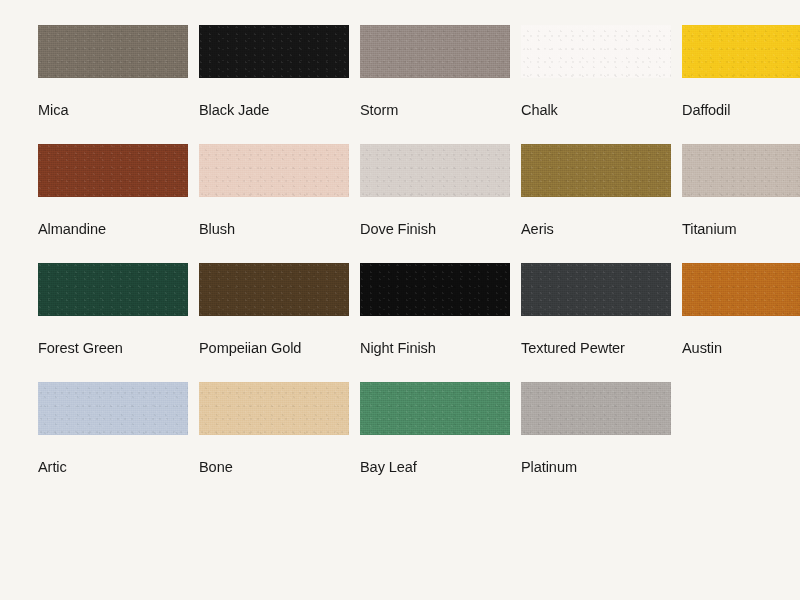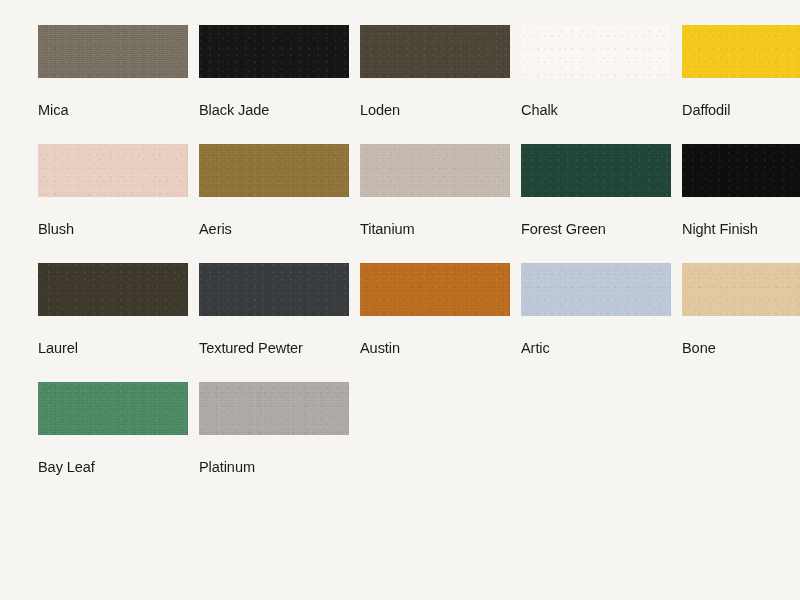--- a/index.html
+++ b/index.html
@@ -103,54 +103,62 @@
   <div class="swatch-grid">
       <div class="swatch-cell">
         <div class="swatch-chip" title="Mica" style="background-color: rgb(118, 109, 97);"></div>
         <span class="swatch-label" style="color: rgb(26, 26, 26);">Mica</span>
       </div>
       <div class="swatch-cell">
         <div class="swatch-chip" title="Black Jade" style="background-color: rgb(21, 21, 21);"></div>
         <span class="swatch-label" style="color: rgb(26, 26, 26);">Black Jade</span>
       </div>
       <div class="swatch-cell">
-        <div class="swatch-chip" title="Loden" style="background-color: rgb(74, 67, 53);"></div>
-        <span class="swatch-label" style="color: rgb(26, 26, 26);">Loden</span>
+        <div class="swatch-chip" title="Storm" style="background-color: rgb(148, 136, 130);"></div>
+        <span class="swatch-label" style="color: rgb(26, 26, 26);">Storm</span>
       </div>
       <div class="swatch-cell">
         <div class="swatch-chip" title="Chalk" style="background-color: rgb(250, 247, 245);"></div>
         <span class="swatch-label" style="color: rgb(26, 26, 26);">Chalk</span>
       </div>
       <div class="swatch-cell">
         <div class="swatch-chip" title="Daffodil" style="background-color: rgb(245, 199, 27);"></div>
         <span class="swatch-label" style="color: rgb(26, 26, 26);">Daffodil</span>
       </div>
       <div class="swatch-cell">
+        <div class="swatch-chip" title="Almandine" style="background-color: rgb(124, 58, 34);"></div>
+        <span class="swatch-label" style="color: rgb(26, 26, 26);">Almandine</span>
+      </div>
+      <div class="swatch-cell">
         <div class="swatch-chip" title="Blush" style="background-color: rgb(232, 206, 192);"></div>
         <span class="swatch-label" style="color: rgb(26, 26, 26);">Blush</span>
+      </div>
+      <div class="swatch-cell">
+        <div class="swatch-chip" title="Dove Finish" style="background-color: rgb(213, 206, 201);"></div>
+        <span class="swatch-label" style="color: rgb(26, 26, 26);">Dove Finish</span>
       </div>
       <div class="swatch-cell">
         <div class="swatch-chip" title="Aeris" style="background-color: rgb(140, 114, 55);"></div>
         <span class="swatch-label" style="color: rgb(26, 26, 26);">Aeris</span>
       </div>
       <div class="swatch-cell">
         <div class="swatch-chip" title="Titanium" style="background-color: rgb(196, 184, 174);"></div>
         <span class="swatch-label" style="color: rgb(26, 26, 26);">Titanium</span>
       </div>
       <div class="swatch-cell">
         <div class="swatch-chip" title="Forest Green" style="background-color: rgb(30, 68, 53);"></div>
         <span class="swatch-label" style="color: rgb(26, 26, 26);">Forest Green</span>
       </div>
       <div class="swatch-cell">
+        <div class="swatch-chip" title="Pompeiian Gold" style="background-color: rgb(78, 58, 34);"></div>
+        <span class="swatch-label" style="color: rgb(26, 26, 26);">Pompeiian Gold</span>
+      </div>
+      <div class="swatch-cell">
         <div class="swatch-chip" title="Night Finish" style="background-color: rgb(13, 13, 13);"></div>
         <span class="swatch-label" style="color: rgb(26, 26, 26);">Night Finish</span>
-      </div>
-      <div class="swatch-cell">
-        <div class="swatch-chip" title="Laurel" style="background-color: rgb(60, 55, 43);"></div>
-        <span class="swatch-label" style="color: rgb(26, 26, 26);">Laurel</span>
       </div>
       <div class="swatch-cell">
         <div class="swatch-chip" title="Textured Pewter" style="background-color: rgb(55, 58, 60);"></div>
         <span class="swatch-label" style="color: rgb(26, 26, 26);">Textured Pewter</span>
       </div>
       <div class="swatch-cell">
         <div class="swatch-chip" title="Austin" style="background-color: rgb(185, 106, 30);"></div>
         <span class="swatch-label" style="color: rgb(26, 26, 26);">Austin</span>
       </div>
       <div class="swatch-cell">

